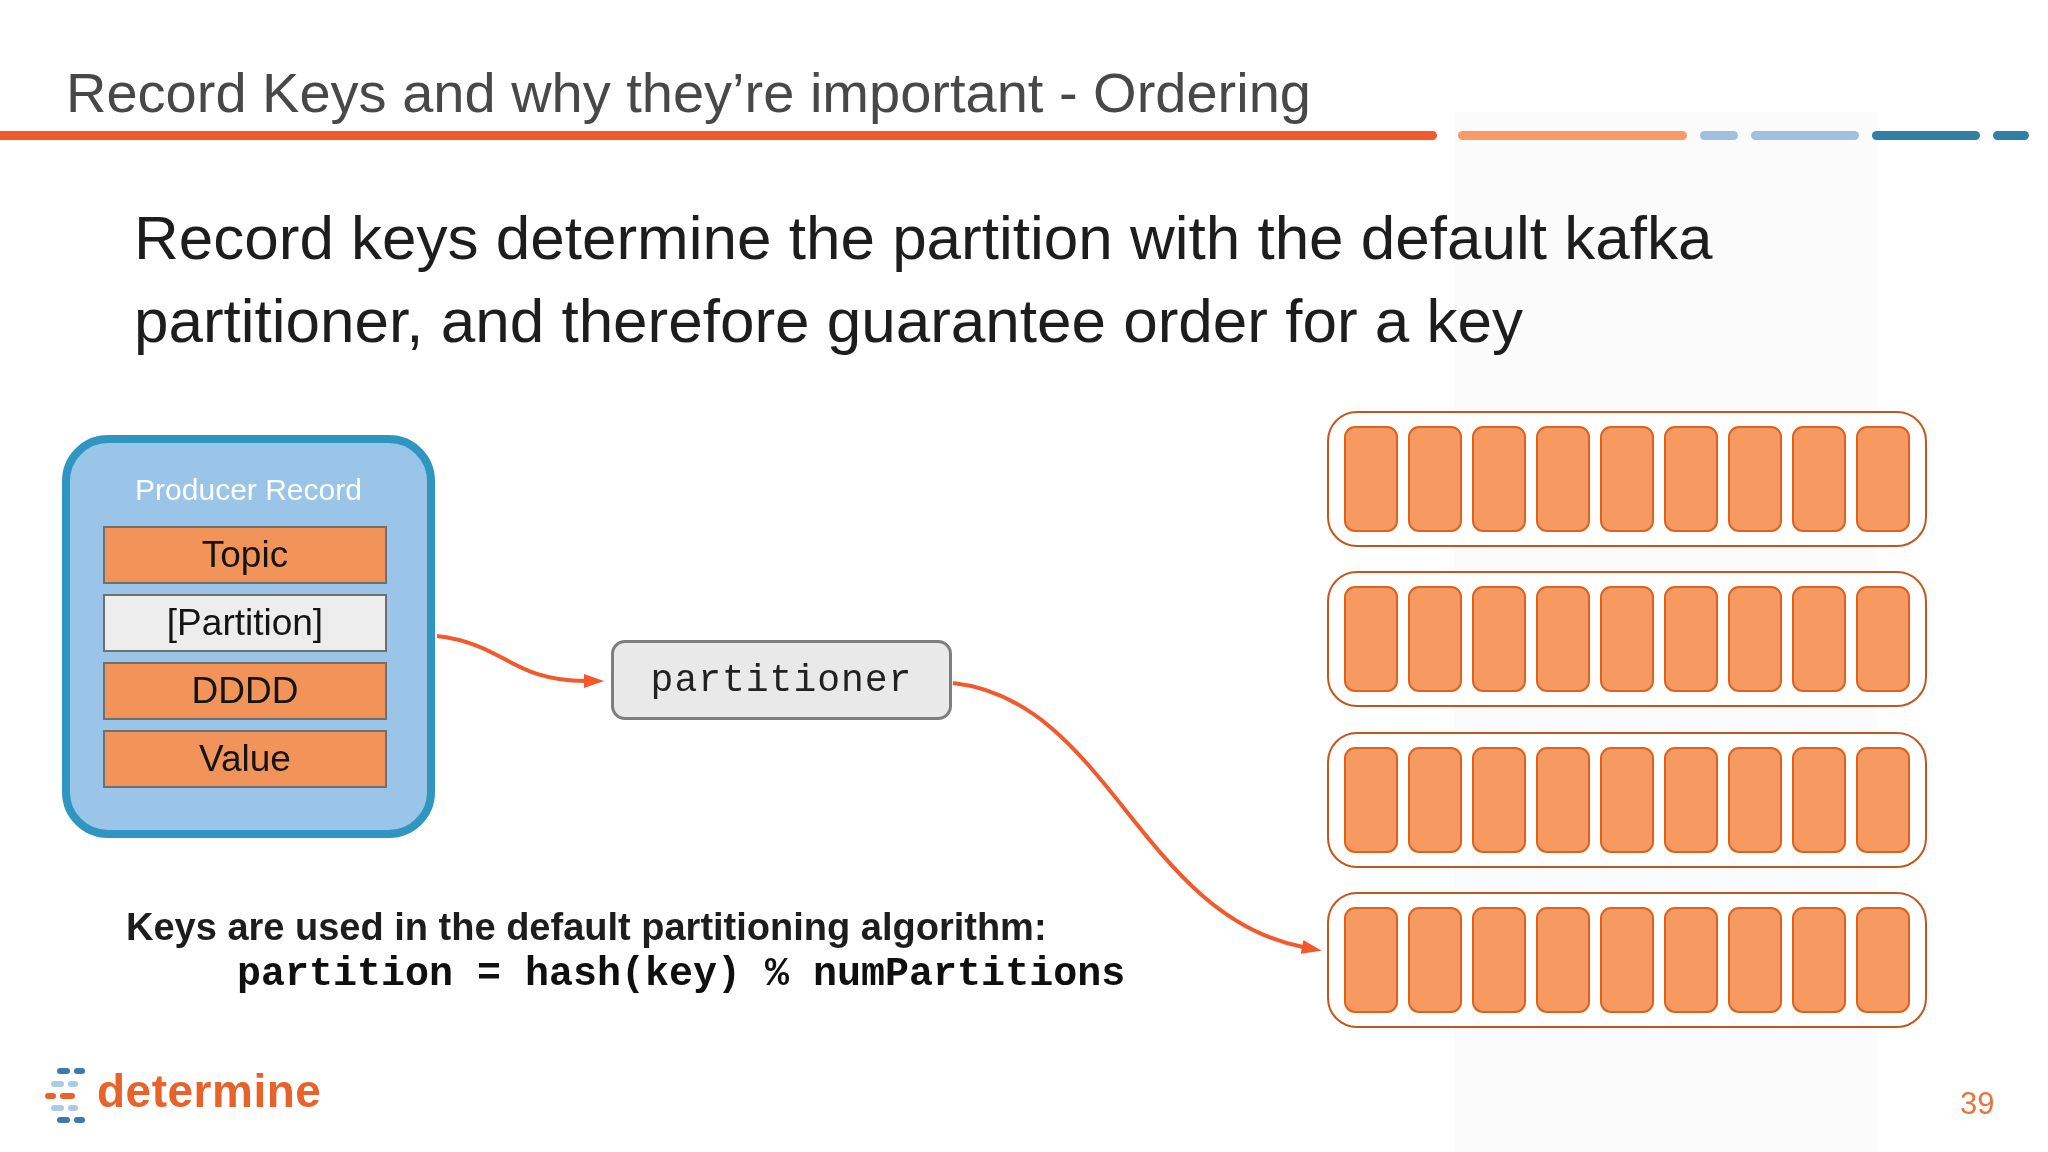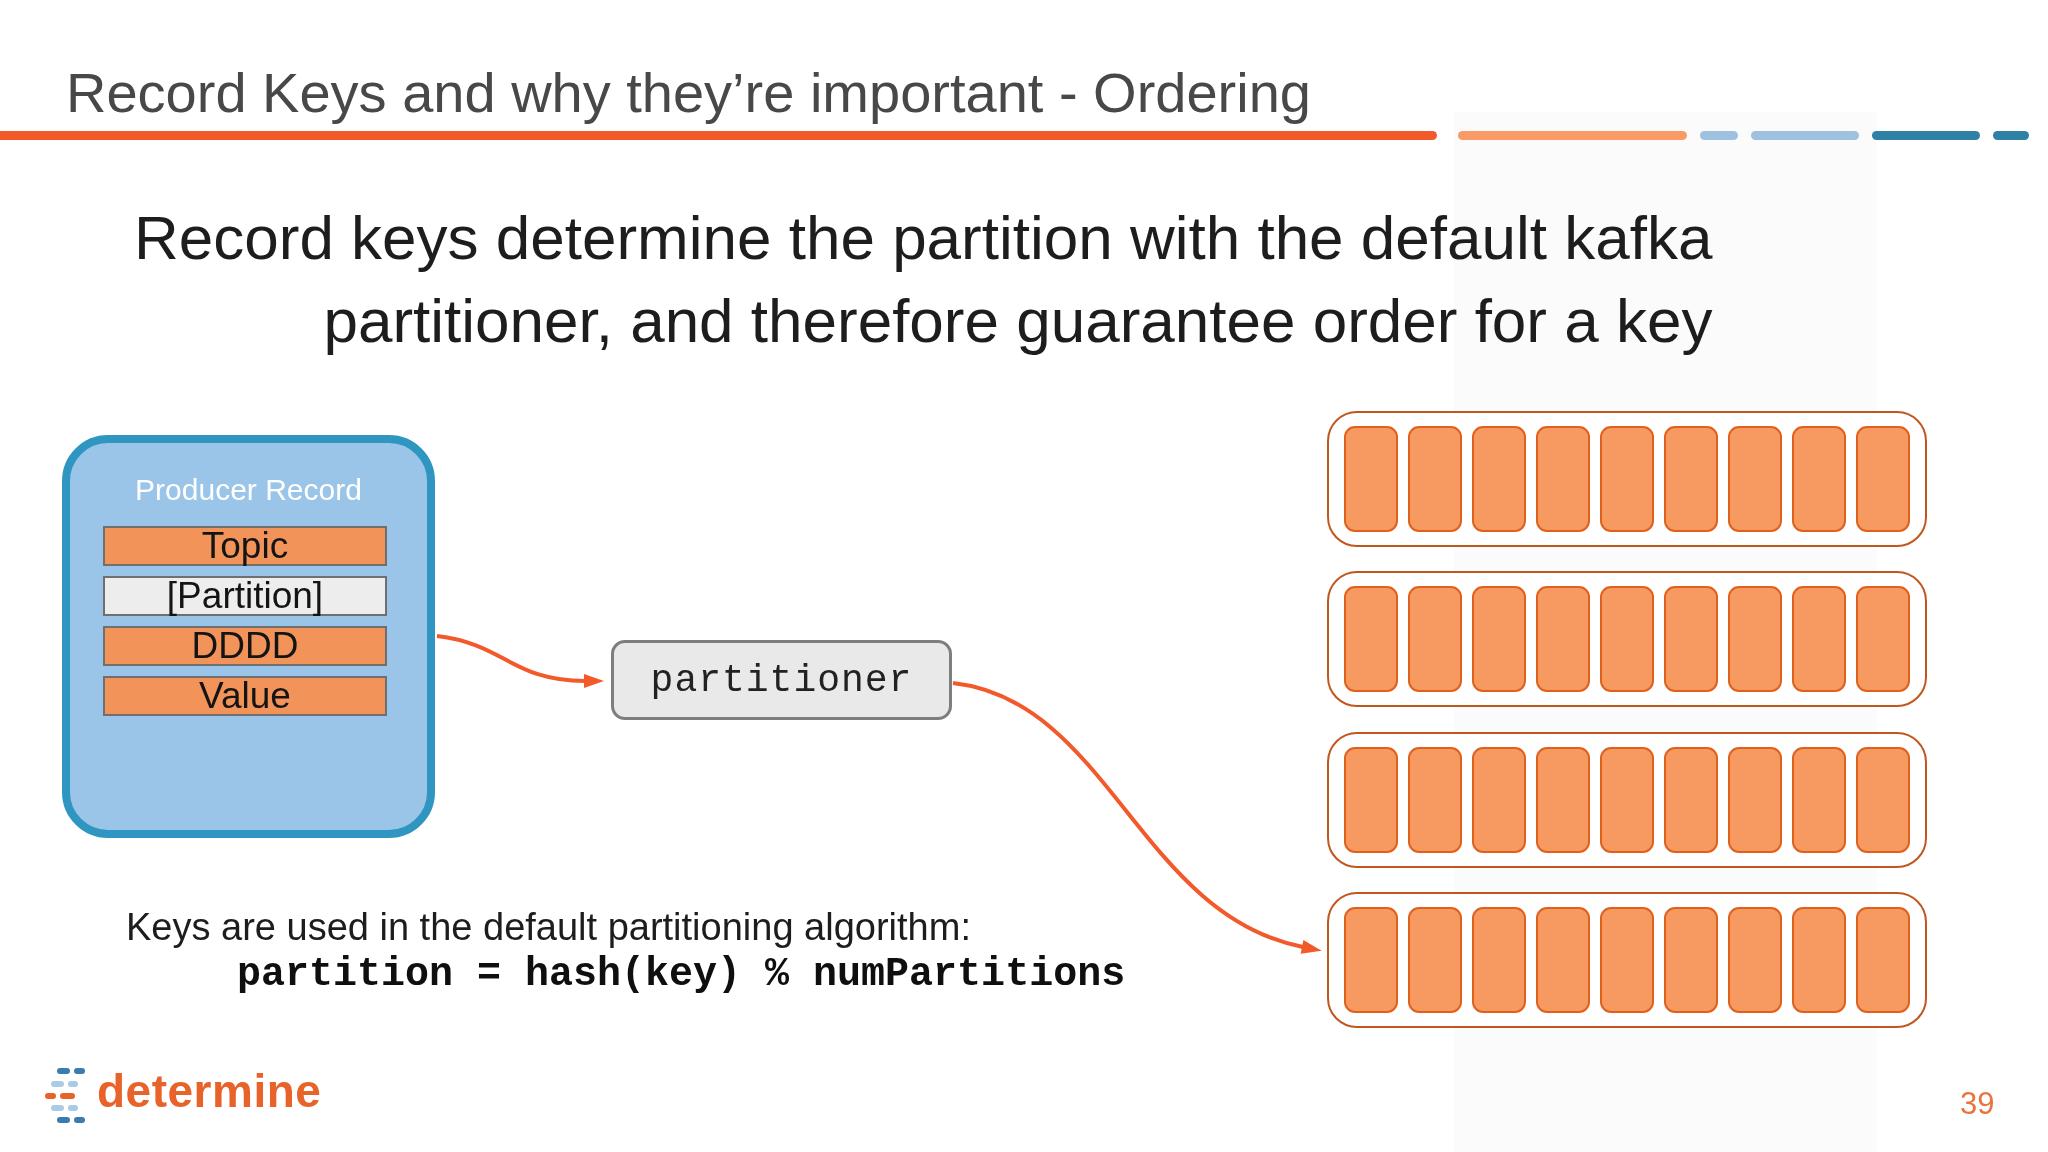--- a/index.html
+++ b/index.html
@@ -15,31 +15,31 @@
   .title { position:absolute; left:66px; top:60px; font-size:56px; font-weight:300;
     color:var(--title-text,#484848); letter-spacing:0; white-space:nowrap; }
   .rule-main { position:absolute; left:0; top:131px; width:1437px; height:9px;
     background:var(--accent-orange,#F2592B); border-radius:0 5px 5px 0; }
   .rule-dashes { position:absolute; left:1458px; top:131px; height:9px;
     display:flex; gap:13px; align-items:center; }
   .rule-dashes span { height:9px; border-radius:5px; display:block; }
 
   
   .body-text { position:absolute; left:134px; top:196px; font-size:62px; font-weight:300;
-    color:var(--body-text,#1D1D1D); line-height:83px; white-space:nowrap;text-align:right; }
+    color:var(--body-text,#1D1D1D); line-height:83px; white-space:nowrap; }
 
   
   .pr-box { position:absolute; left:62px; top:435px; width:373px; height:403px;
     box-sizing:border-box; background:var(--producer-fill,#9AC5E8);
     border:8px solid var(--producer-border,#2E96C0); border-radius:46px;padding-left:32px; }
   .pr-title { position:absolute; left:0; right:0; top:30px; text-align:center;
     font-size:30px; color:#ffffff; font-weight:400; }
   .pr-fields { position:absolute; left:33px; top:83px; width:284px;
     display:flex; flex-direction:column; gap:10px; }
-  .pr-field { height:40px; box-sizing:border-box; border:2px solid var(--field-border,#6F6F6F);
+  .pr-field { height:58px; box-sizing:border-box; border:2px solid var(--field-border,#6F6F6F);
     display:flex; align-items:center; justify-content:center;
     font-size:37px; font-weight:500; color:#141414; }
   .pr-field.orange { background:var(--field-orange,#F2945A); }
   .pr-field.gray   { background:var(--field-gray,#EDEDED); }
 
   
   .partitioner { position:absolute; left:611px; top:640px; width:341px; height:80px;
     box-sizing:border-box; background:var(--partitioner-fill,#E9E9E9);
     border:3px solid var(--partitioner-border,#7E7E7E); border-radius:14px;
     display:flex; align-items:center; justify-content:center;
@@ -52,21 +52,21 @@
     border:2px solid var(--row-border,#C2571E); border-radius:30px;
     padding:13px 15px; display:flex; justify-content:space-between; align-items:stretch; }
   .partition-cell { width:54px; box-sizing:border-box;
     background:var(--cell-fill,#F79A62); border:2.5px solid var(--cell-border,#E0611C);
     border-radius:11px; }
 
   
   .arrows { position:absolute; left:0; top:0; pointer-events:none; }
 
   
-  .footer-text { position:absolute; left:126px; top:906px; font-size:38px; font-weight:400;
+  .footer-text { position:absolute; left:126px; top:906px; font-size:38px; font-weight:700;
     color:var(--body-text,#1D1D1D); white-space:nowrap;text-align:center; }
   .footer-code { position:absolute; left:237px; top:952px; font-size:40px; font-weight:bold;
     font-family:"Liberation Mono", monospace; color:#0F0F0F; white-space:nowrap; }
 
   
   .logo { position:absolute; left:45px; top:1062px; width:300px; height:62px; }
   .logo-mark { position:absolute; left:0; top:4px; width:46px; height:57px; }
   .logo-mark i { position:absolute; height:6px; border-radius:3px; }
   .logo-word { position:absolute; left:52px; top:2px; font-size:46px; font-weight:bold;
     color:var(--logo-orange,#E8632A); letter-spacing:0.5px; }

